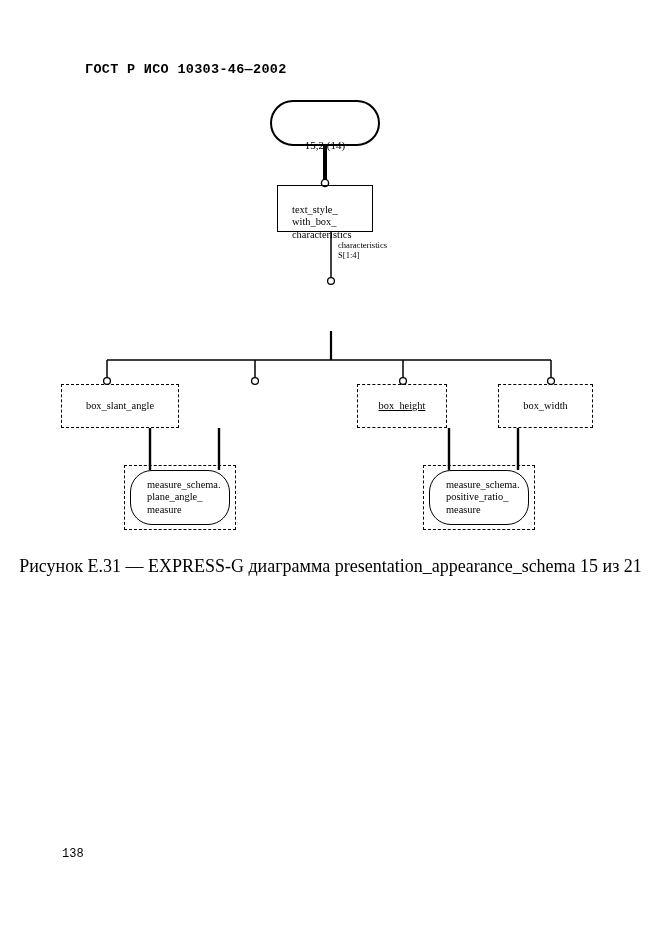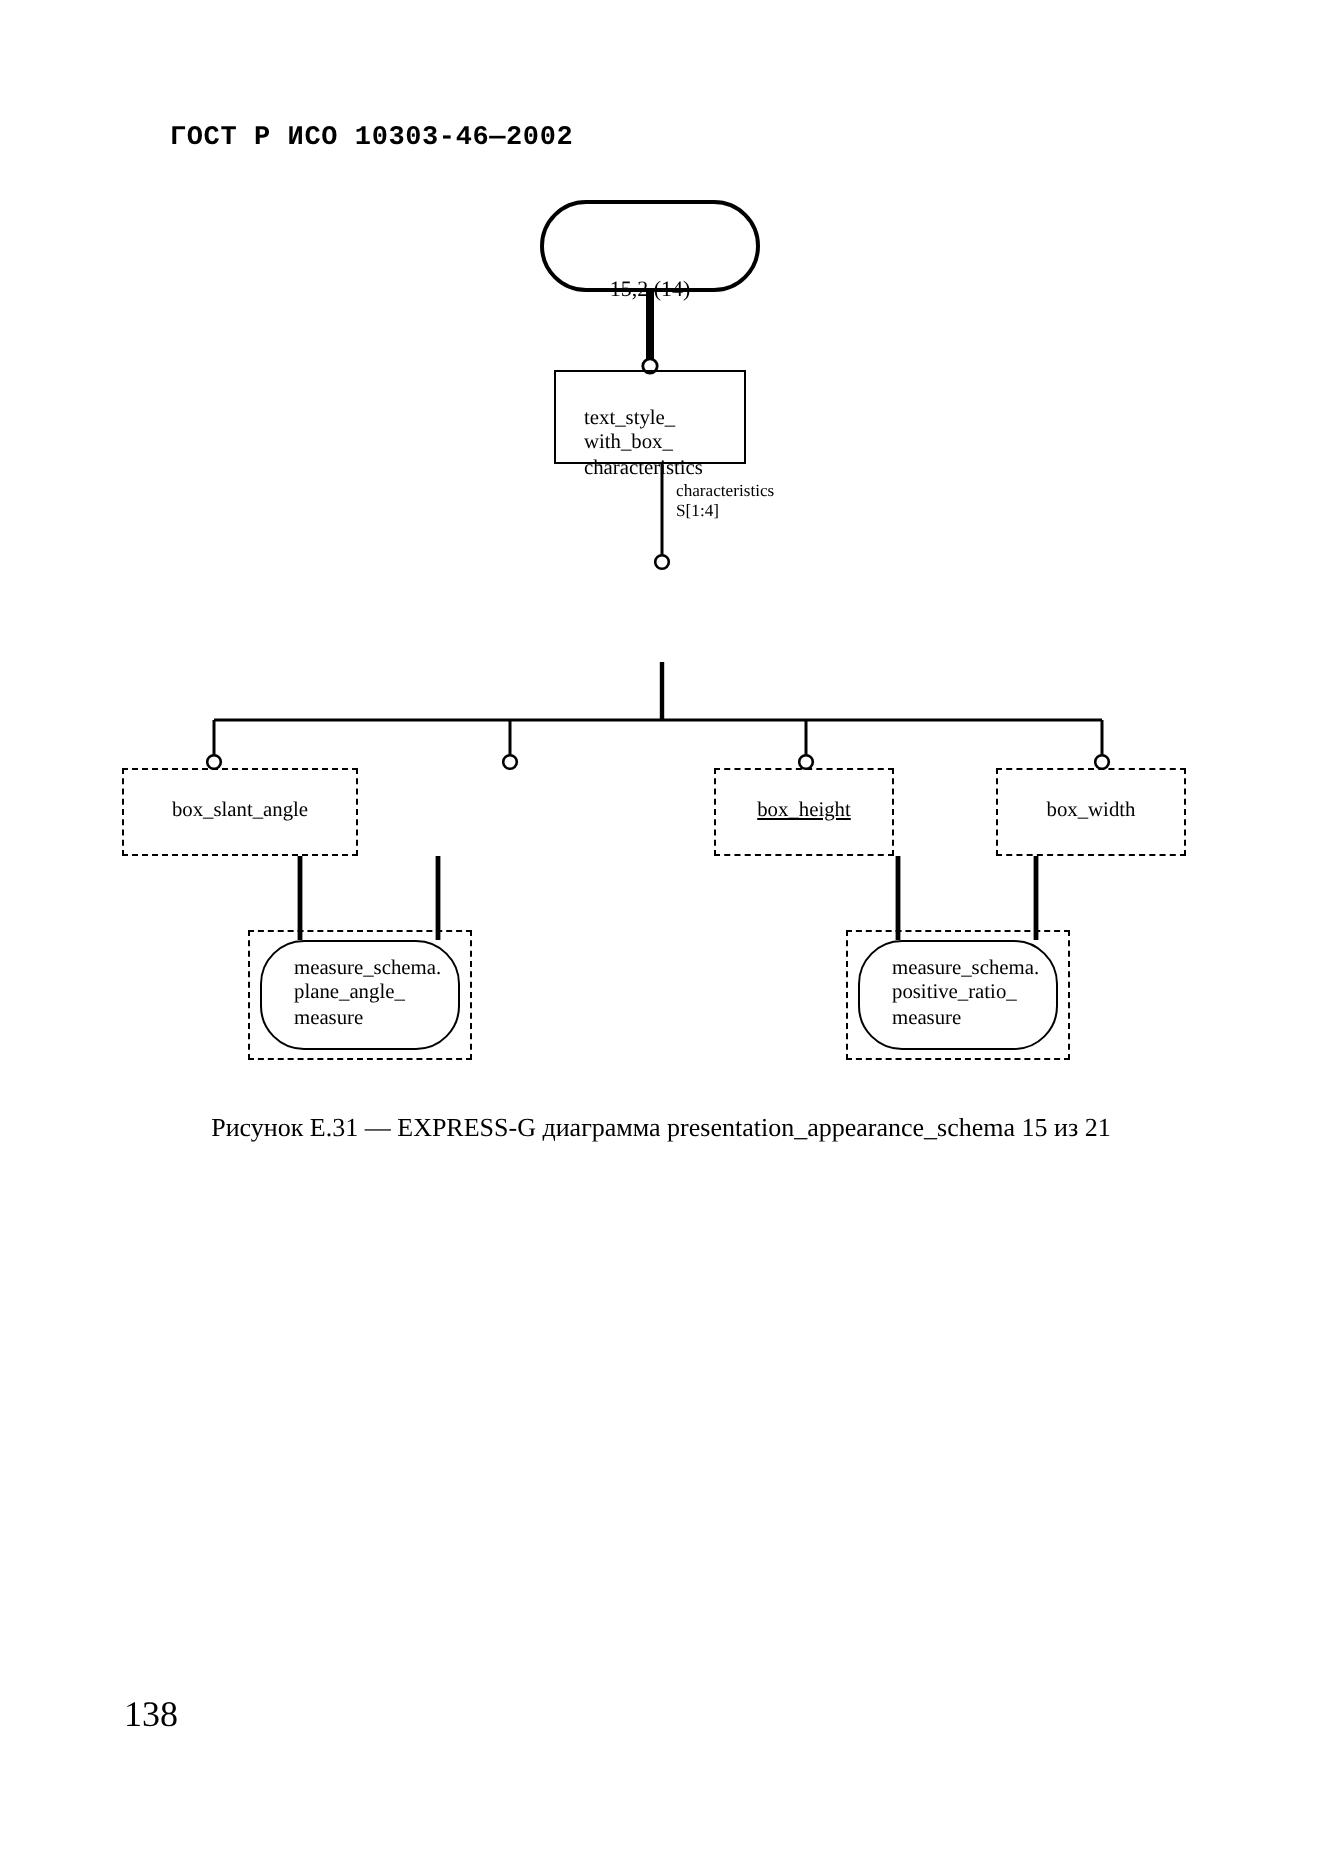--- a/index.html
+++ b/index.html
@@ -25,29 +25,30 @@
     font-weight: bold;
     font-size: 13.5px;
     letter-spacing: 0.3px;
     white-space: nowrap;
     margin-left: 27px;
   }
   .page-number {
     position: absolute;
     left: 62px;
     top: 847px;
-    font-size: 18px;
+    font-size: 12px;
+    font-family: Liberation Mono, monospace;
   }
   .figure-caption {
     position: absolute;
     left: 0;
     top: 556px;
     width: 661px;
     text-align: center;
-    font-size: 13px;
+    font-size: 18px;
     white-space: nowrap;
   }
 
   
   .diagram {
     position: absolute;
     left: 0;
     top: 0;
     width: 661px;
     height: 560px;

